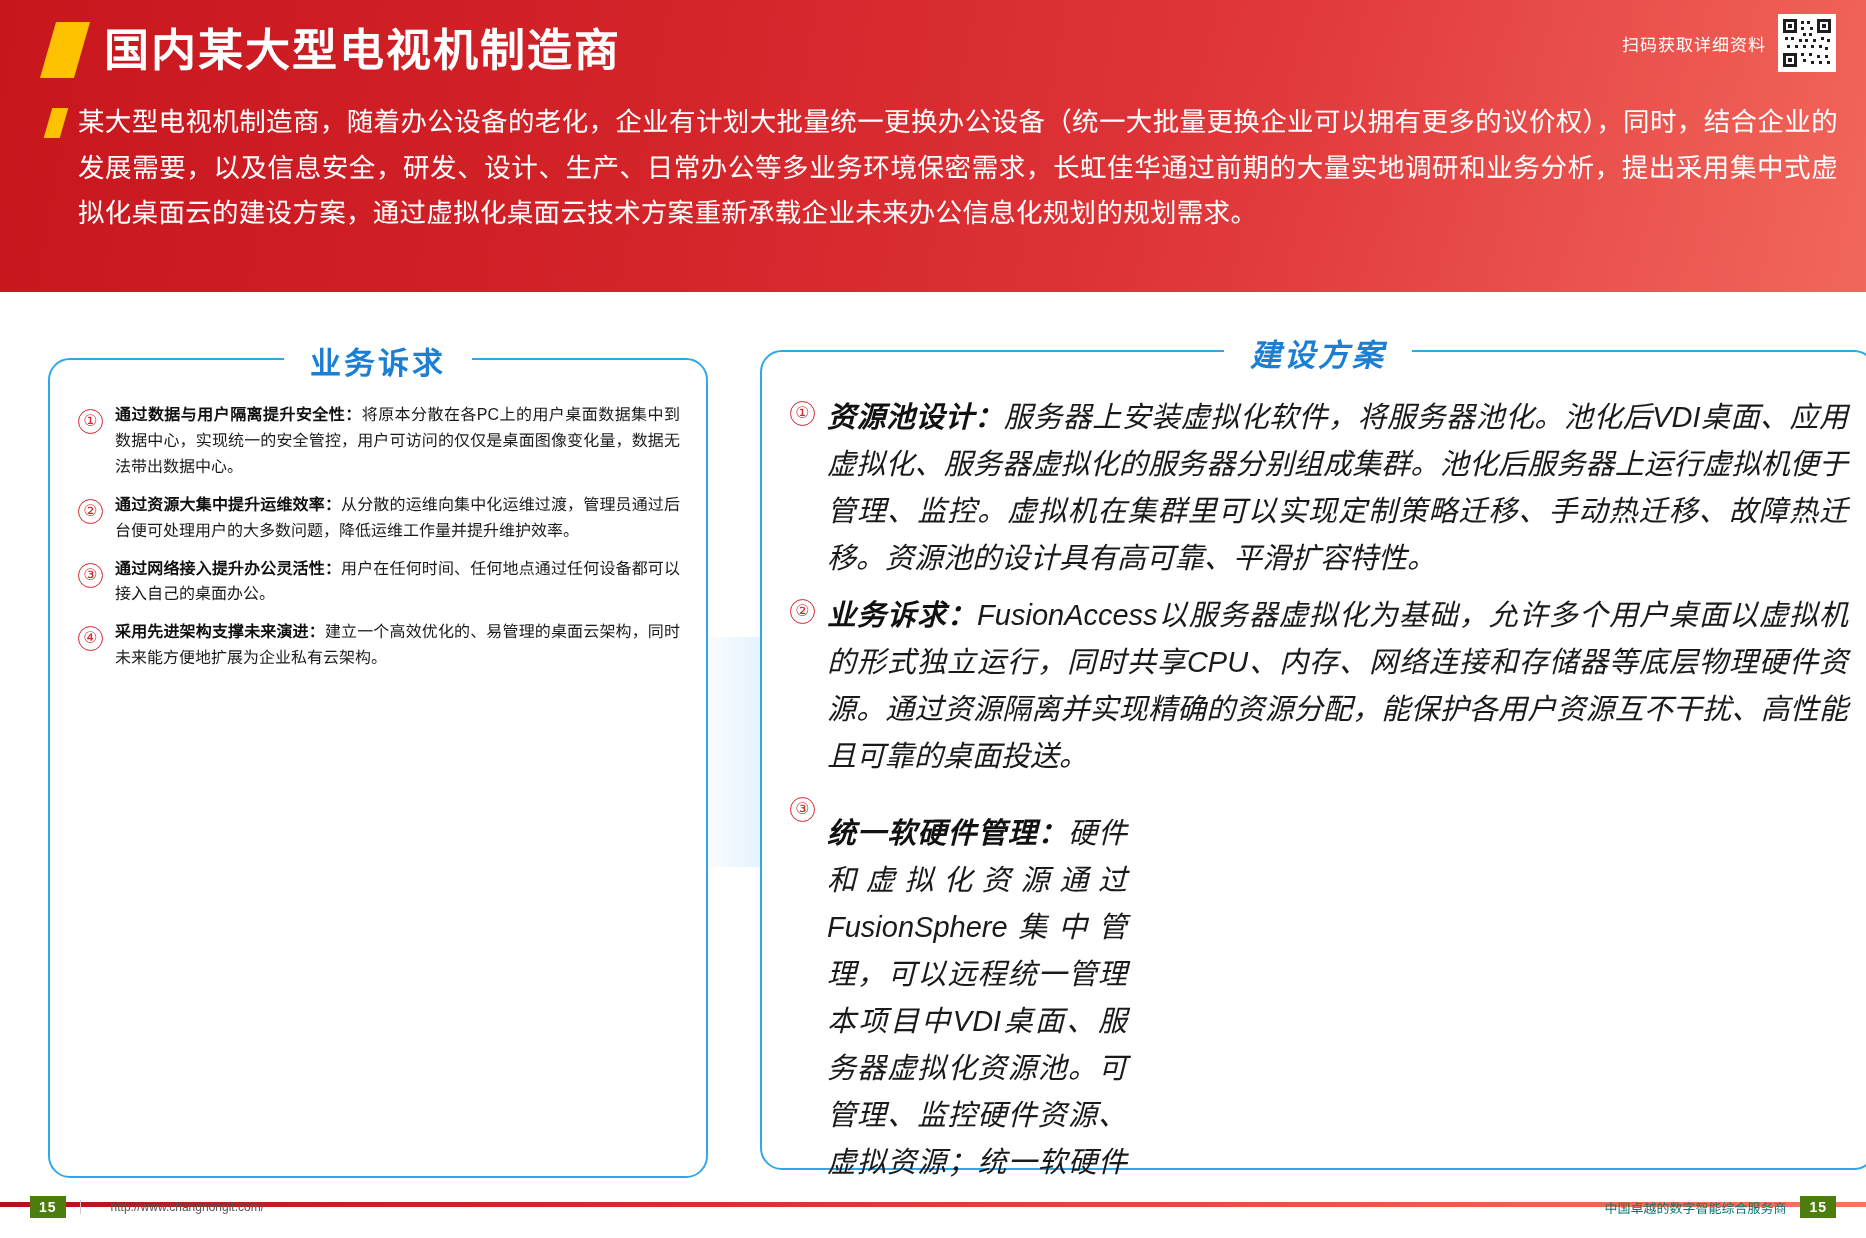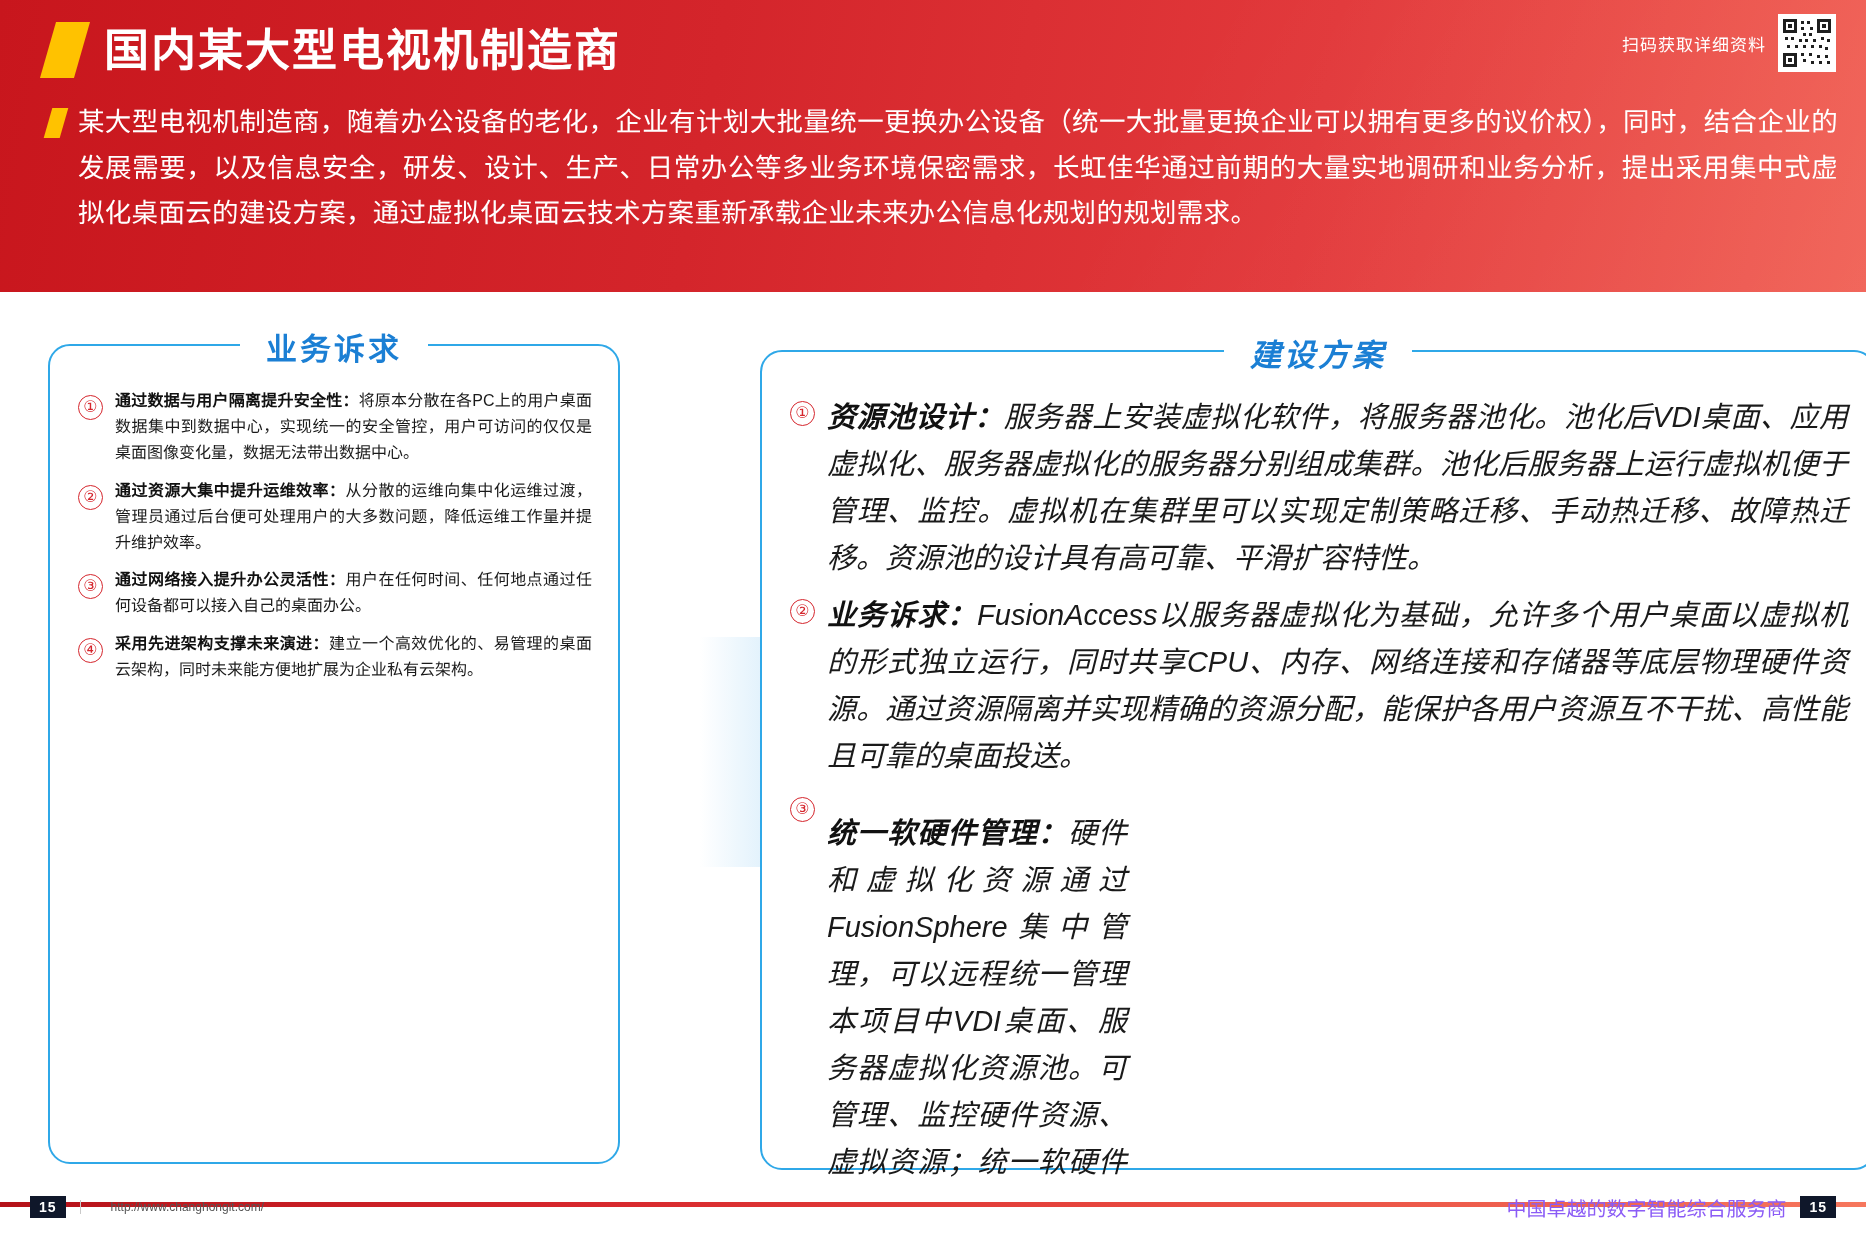--- a/index.html
+++ b/index.html
@@ -74,21 +74,21 @@
     position: absolute; left: 0; top: 292px; width: 1866px; height: 946px;
     background: #ffffff;
   }
 
   .card {
     position: absolute;
     border: 2px solid #2fa8e8;
     border-radius: 22px;
     background: #ffffff;
   }
-  .card-left { left: 48px; top: 52px; width: 572px; height: 820px; }
+  .card-left { left: 48px; top: 66px; width: 660px; height: 820px; }
   .card-right { left: 760px; top: 58px; width: 1116px; height: 820px; font-style: italic; }
 
   .card-title {
     position: absolute; top: -22px; left: 50%; transform: translateX(-50%);
     background: #ffffff; padding: 0 26px;
     color: #1b7fd4; font-size: 31px; font-weight: bold; letter-spacing: 3px;
     white-space: nowrap;
   }
 
   .list { position: absolute; left: 28px; right: 26px; top: 42px; }
@@ -121,29 +121,29 @@
   }
   .footer-bar {
     position: absolute; left: 0; top: 10px; width: 1866px; height: 5px;
     background: linear-gradient(90deg,#b41219 0%, #d6262c 30%, #e8483f 62%, #f6775d 100%);
   }
   .pg-left {
     position: absolute; left: 30px; top: 0px;
     display: flex; align-items: center; gap: 14px; height: 30px;
   }
   .pg-badge {
-    background: #0f172a; color: #fff; font-size: 14px; font-weight: bold;
+    background: #4d7c0f; color: #fff; font-size: 14px; font-weight: bold;
     padding: 3px 9px; letter-spacing: 1px;
   }
   .pg-url { color: #555; font-size: 12px; border-left: 1px solid #c9c9c9; padding-left: 30px; }
   .pg-right {
     position: absolute; right: 30px; top: 0px;
     display: flex; align-items: center; gap: 14px; height: 30px;
   }
-  .pg-slogan { color: #8b5cf6; font-size: 20px; }
+  .pg-slogan { color: #0f766e; font-size: 13px; }
 </style>
 </head>
 <body>
 
 <div class="page">
 
   <div class="header">
     <div class="title-row">
       <div class="slash"></div>
       <div class="main-title">国内某大型电视机制造商</div>

